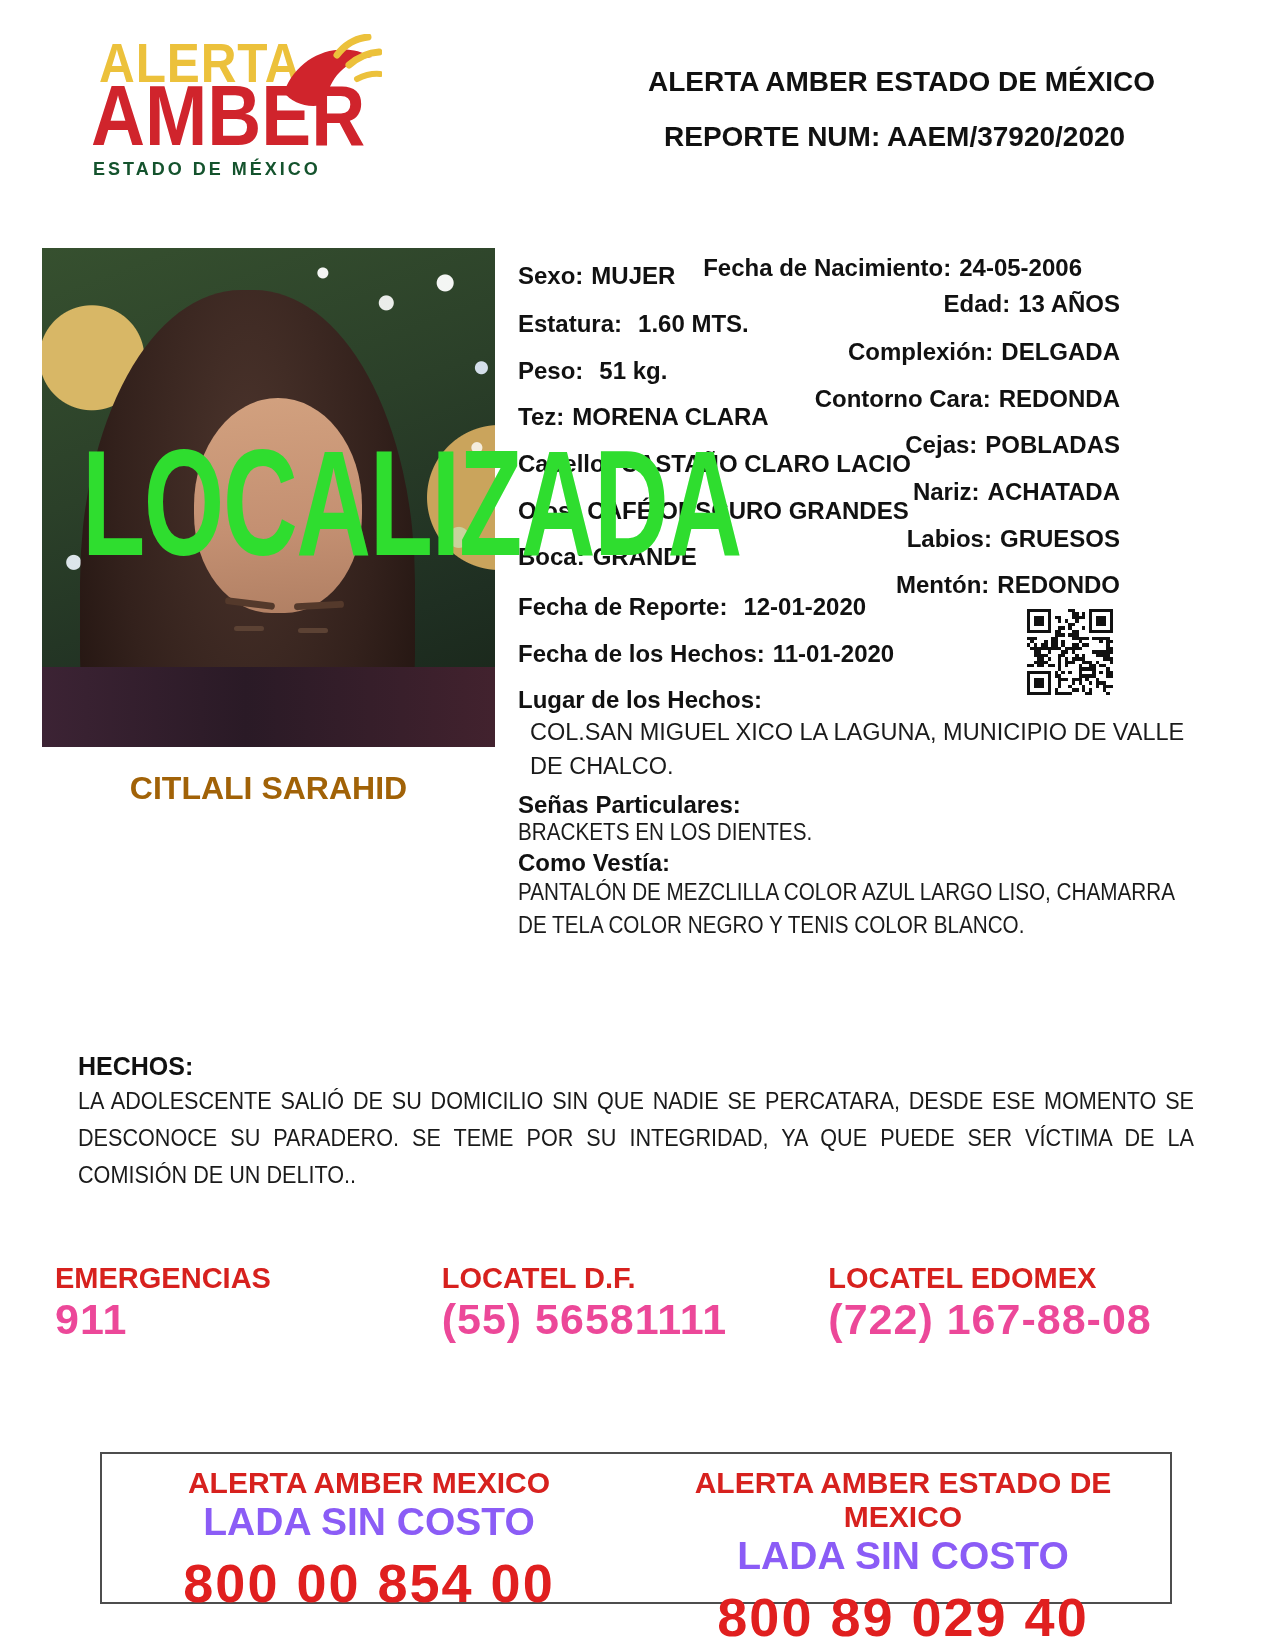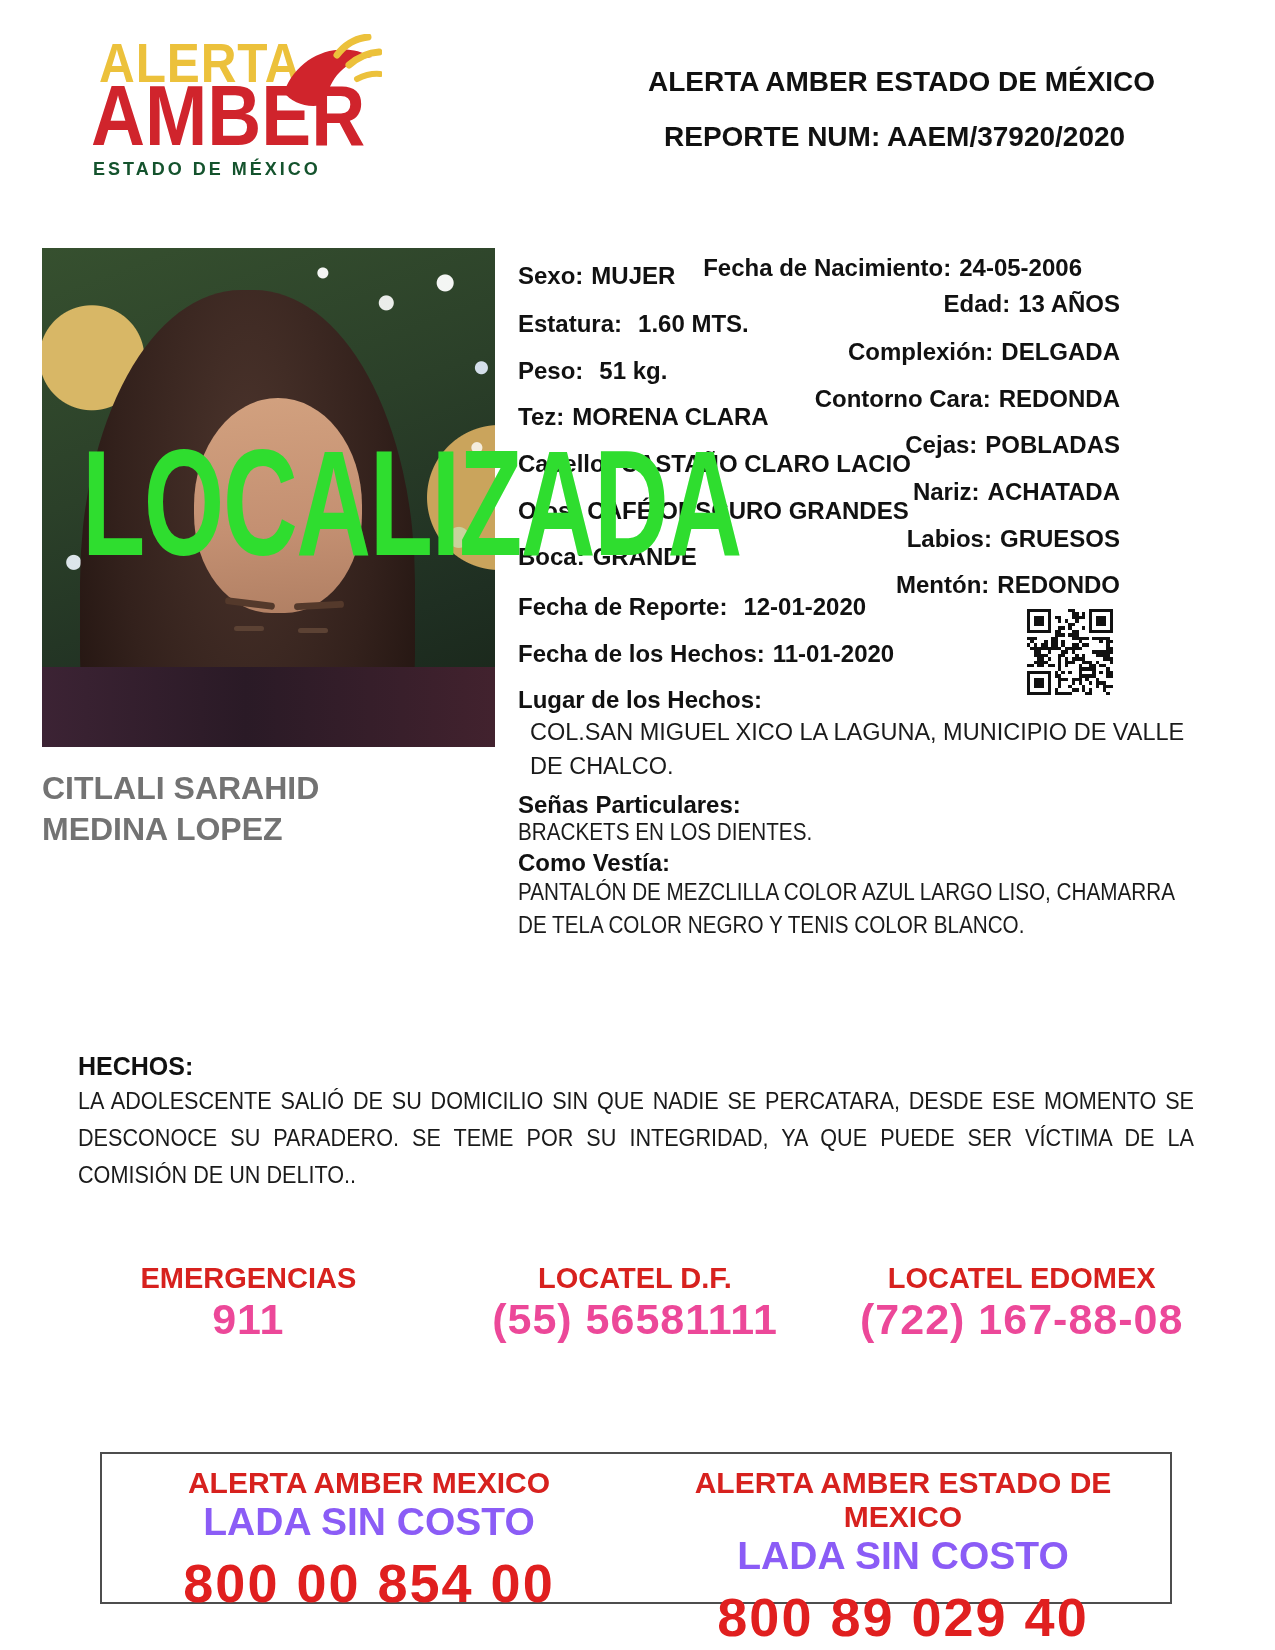--- a/index.html
+++ b/index.html
@@ -49,22 +49,22 @@
   .ph-mouth{position:absolute;left:218px;top:448px;width:62px;height:22px;border-radius:0 0 40px 40px;
     border-bottom:5px solid #9a6450;}
   .ph-body{position:absolute;left:0;bottom:0;width:100%;height:80px;
     background:linear-gradient(90deg,#3c2334 0%,#2a1a26 45%,#42222e 100%);}
 
   
   .watermark{left:82px;top:428px;font-size:150px;font-weight:800;color:#2fdd2f;line-height:1;
              letter-spacing:-2px;transform:scaleX(.69);transform-origin:0 0;white-space:nowrap;z-index:30;}
 
   
-  .name{left:42px;top:768px;width:453px;font-size:32px;font-weight:bold;
-        color:#737373;line-height:41px;}
+  .name{left:42px;top:768px;width:453px;text-align:center;font-size:32px;font-weight:bold;
+        color:#a16207;line-height:41px;}
 
   
   .drow{position:absolute;left:518px;width:602px;height:32px;font-size:24px;font-weight:bold;
         white-space:nowrap;}
   .dleft{position:absolute;left:0;top:0;}
   .dright{position:absolute;right:0;top:0;margin-top:28px;}
   .dright.pad{right:38px;}
   .val{margin-left:8px;}
   .val.g2{margin-left:16px;}
   .blk-label{position:absolute;left:518px;font-size:24px;font-weight:bold;white-space:nowrap;}
@@ -77,21 +77,21 @@
   
   .qr{left:1027px;top:609px;width:86px;height:86px;}
 
   
   .hechos-label{left:78px;top:1052px;font-size:25px;font-weight:bold;}
   .hechos-text{left:78px;top:1082px;width:1240px;font-size:24px;line-height:37px;color:#1a1a1a;
                text-align:justify;transform:scaleX(.9);transform-origin:0 0;}
 
   
   .contacts{left:55px;top:1262px;width:1160px;display:flex;}
-  .contact{flex:1;text-align:center;}
+  .contact{flex:1;text-align:left;}
   .contact-name{font-size:29px;font-weight:bold;color:#d7211e;}
   .contact-number{font-size:43px;font-weight:bold;color:#ec4899;margin-top:0;letter-spacing:1px;}
 
   
   .lada-box{left:100px;top:1452px;width:1068px;height:148px;border:2px solid #4d4d4d;
             display:flex;background:#fff;}
   .lada-cell{flex:1;text-align:center;padding-top:12px;}
   .lada-title{font-size:30px;font-weight:bold;color:#d7211e;}
   .lada-sub{font-size:39px;font-weight:bold;color:#8b5cf6;}
   .lada-number{font-size:54px;font-weight:bold;color:#e01f1f;margin-top:8px;letter-spacing:2px;}
@@ -125,21 +125,20 @@
     <div class="ph-eye1"></div>
     <div class="ph-eye2"></div>
     <div class="ph-mouth"></div>
     <div class="ph-body"></div>
   </div>
 
   <div class="abs watermark">LOCALIZADA</div>
 
   <div class="abs name">
     <div>CITLALI SARAHID</div>
-    <div>MEDINA LOPEZ</div>
   </div>
 
   <div class="drow" style="top:226px">
     <span class="dright pad"><span>Fecha de Nacimiento:</span><span class="val">24-05-2006</span></span>
   </div>
   <div class="drow" style="top:262px">
     <span class="dleft"><span>Sexo:</span><span class="val">MUJER</span></span>
     <span class="dright"><span>Edad:</span><span class="val">13 AÑOS</span></span>
   </div>
   <div class="drow" style="top:310px">

